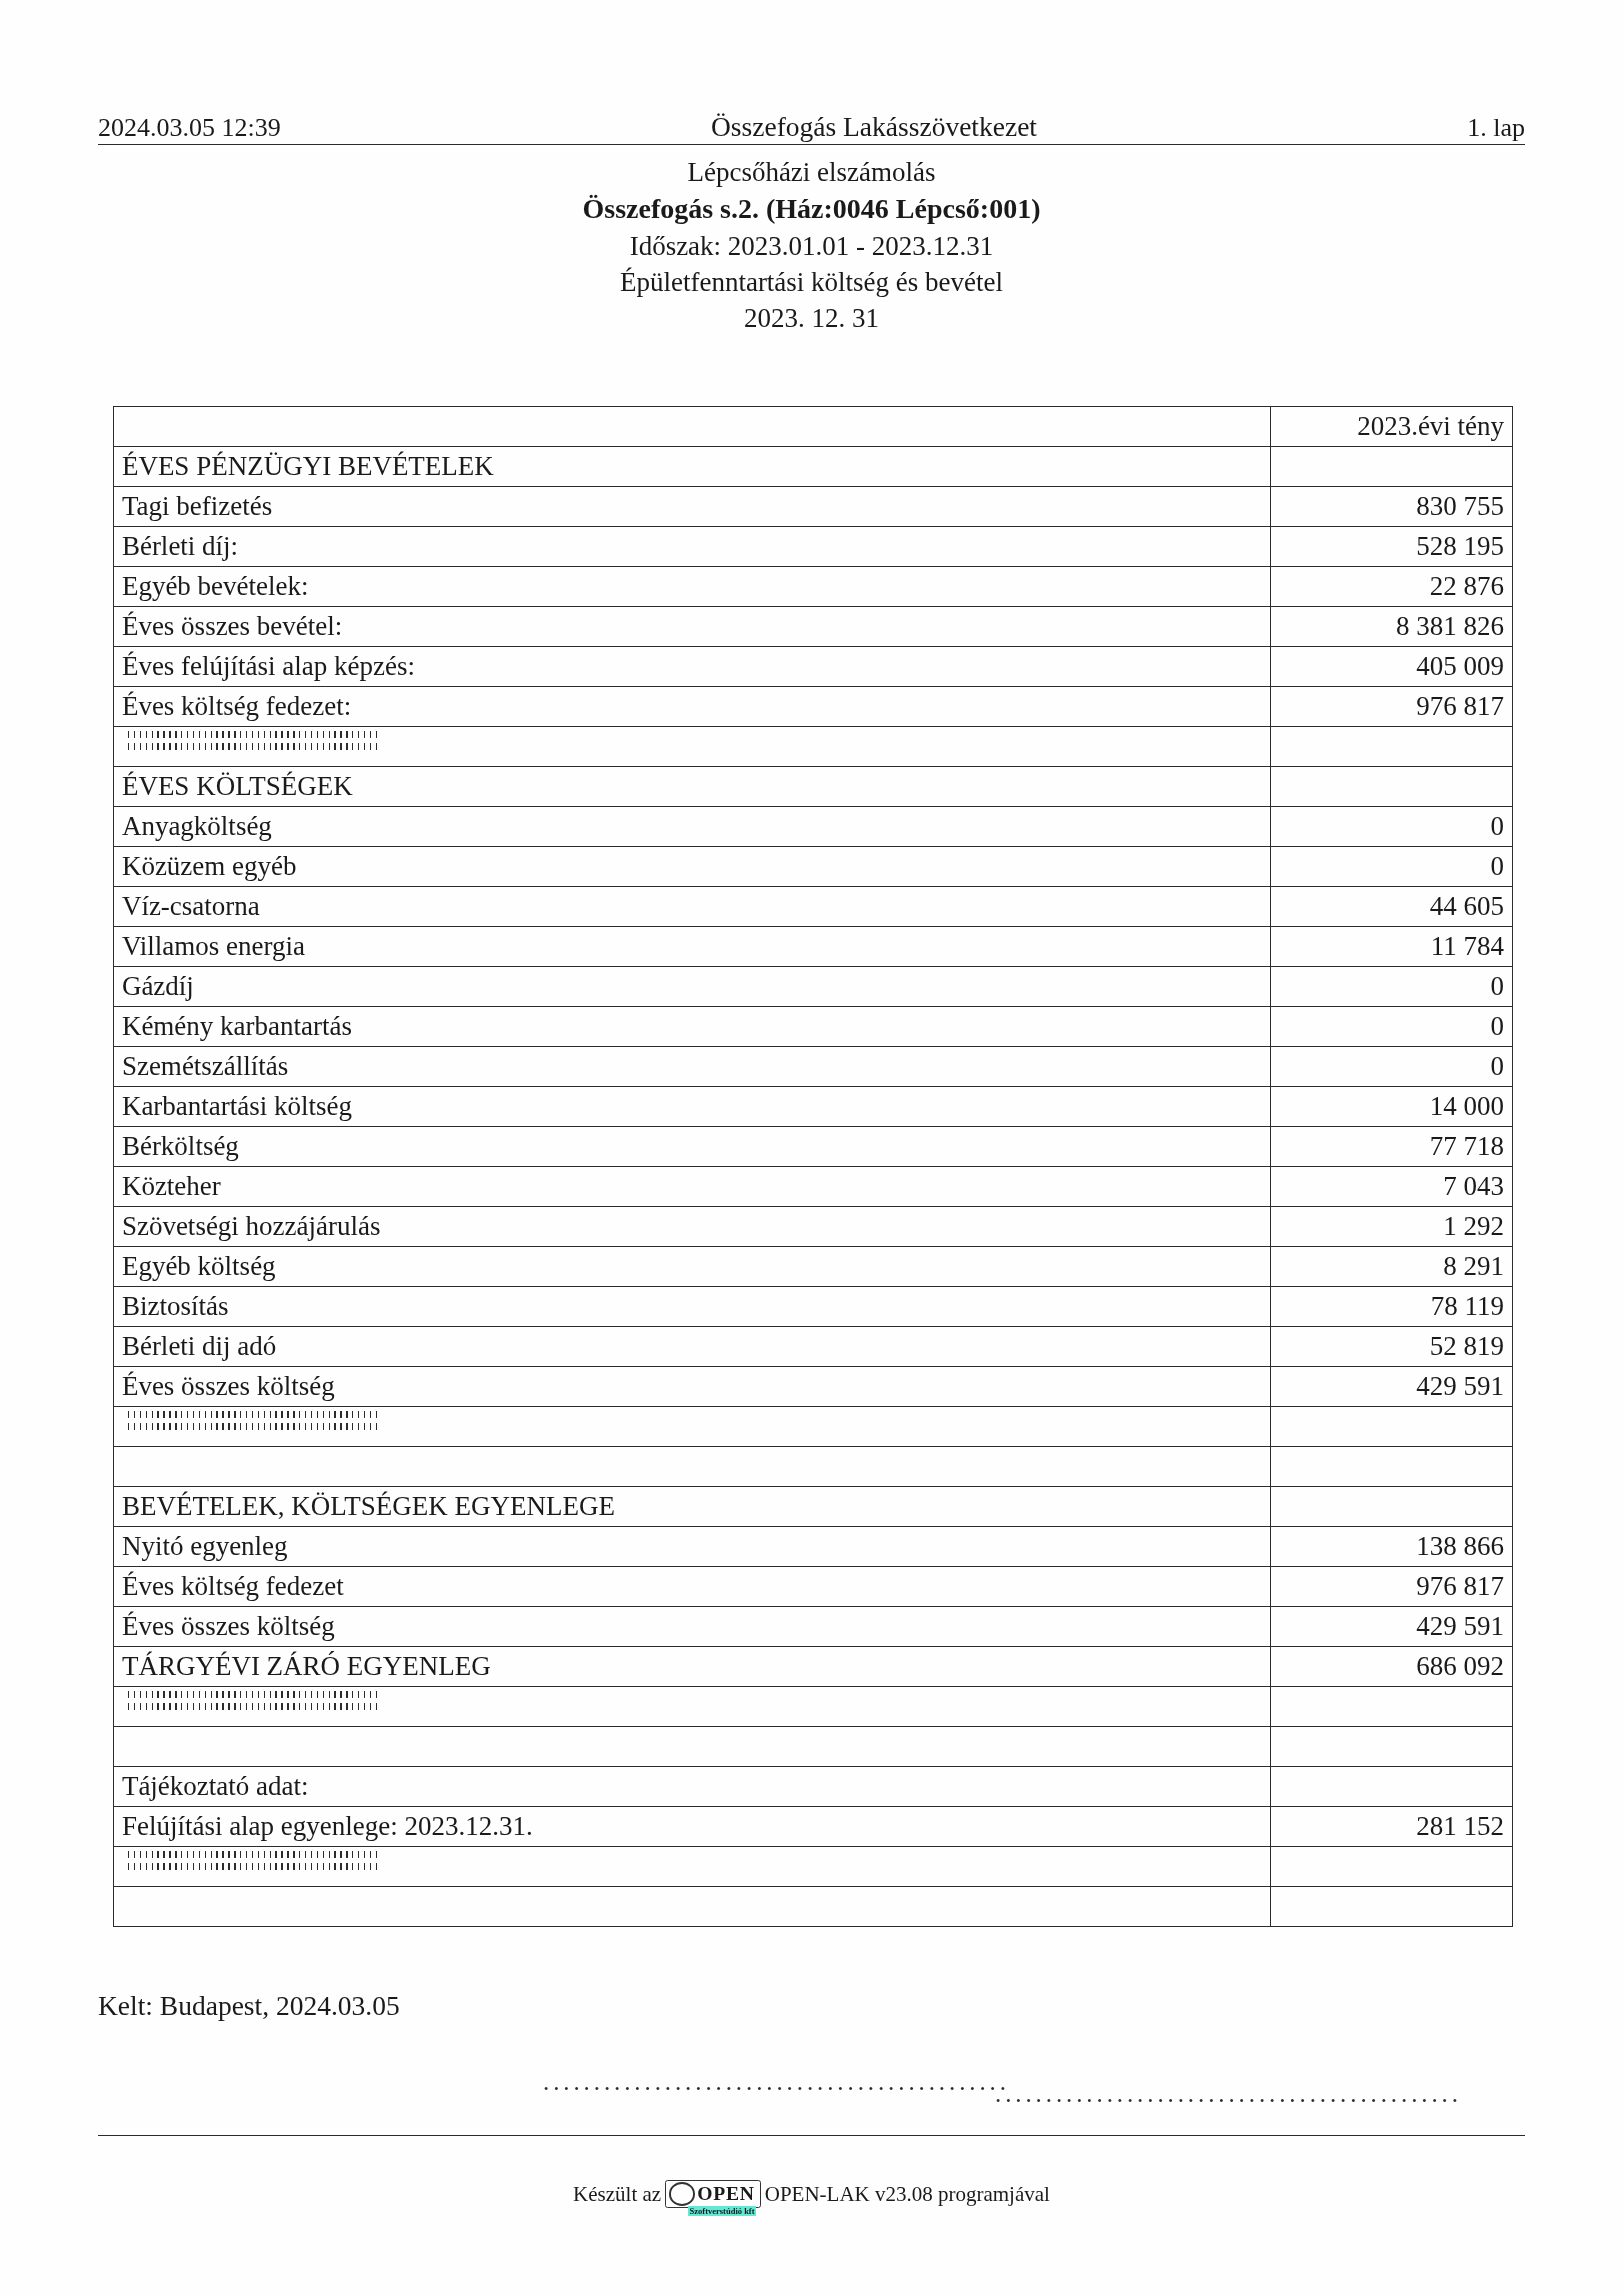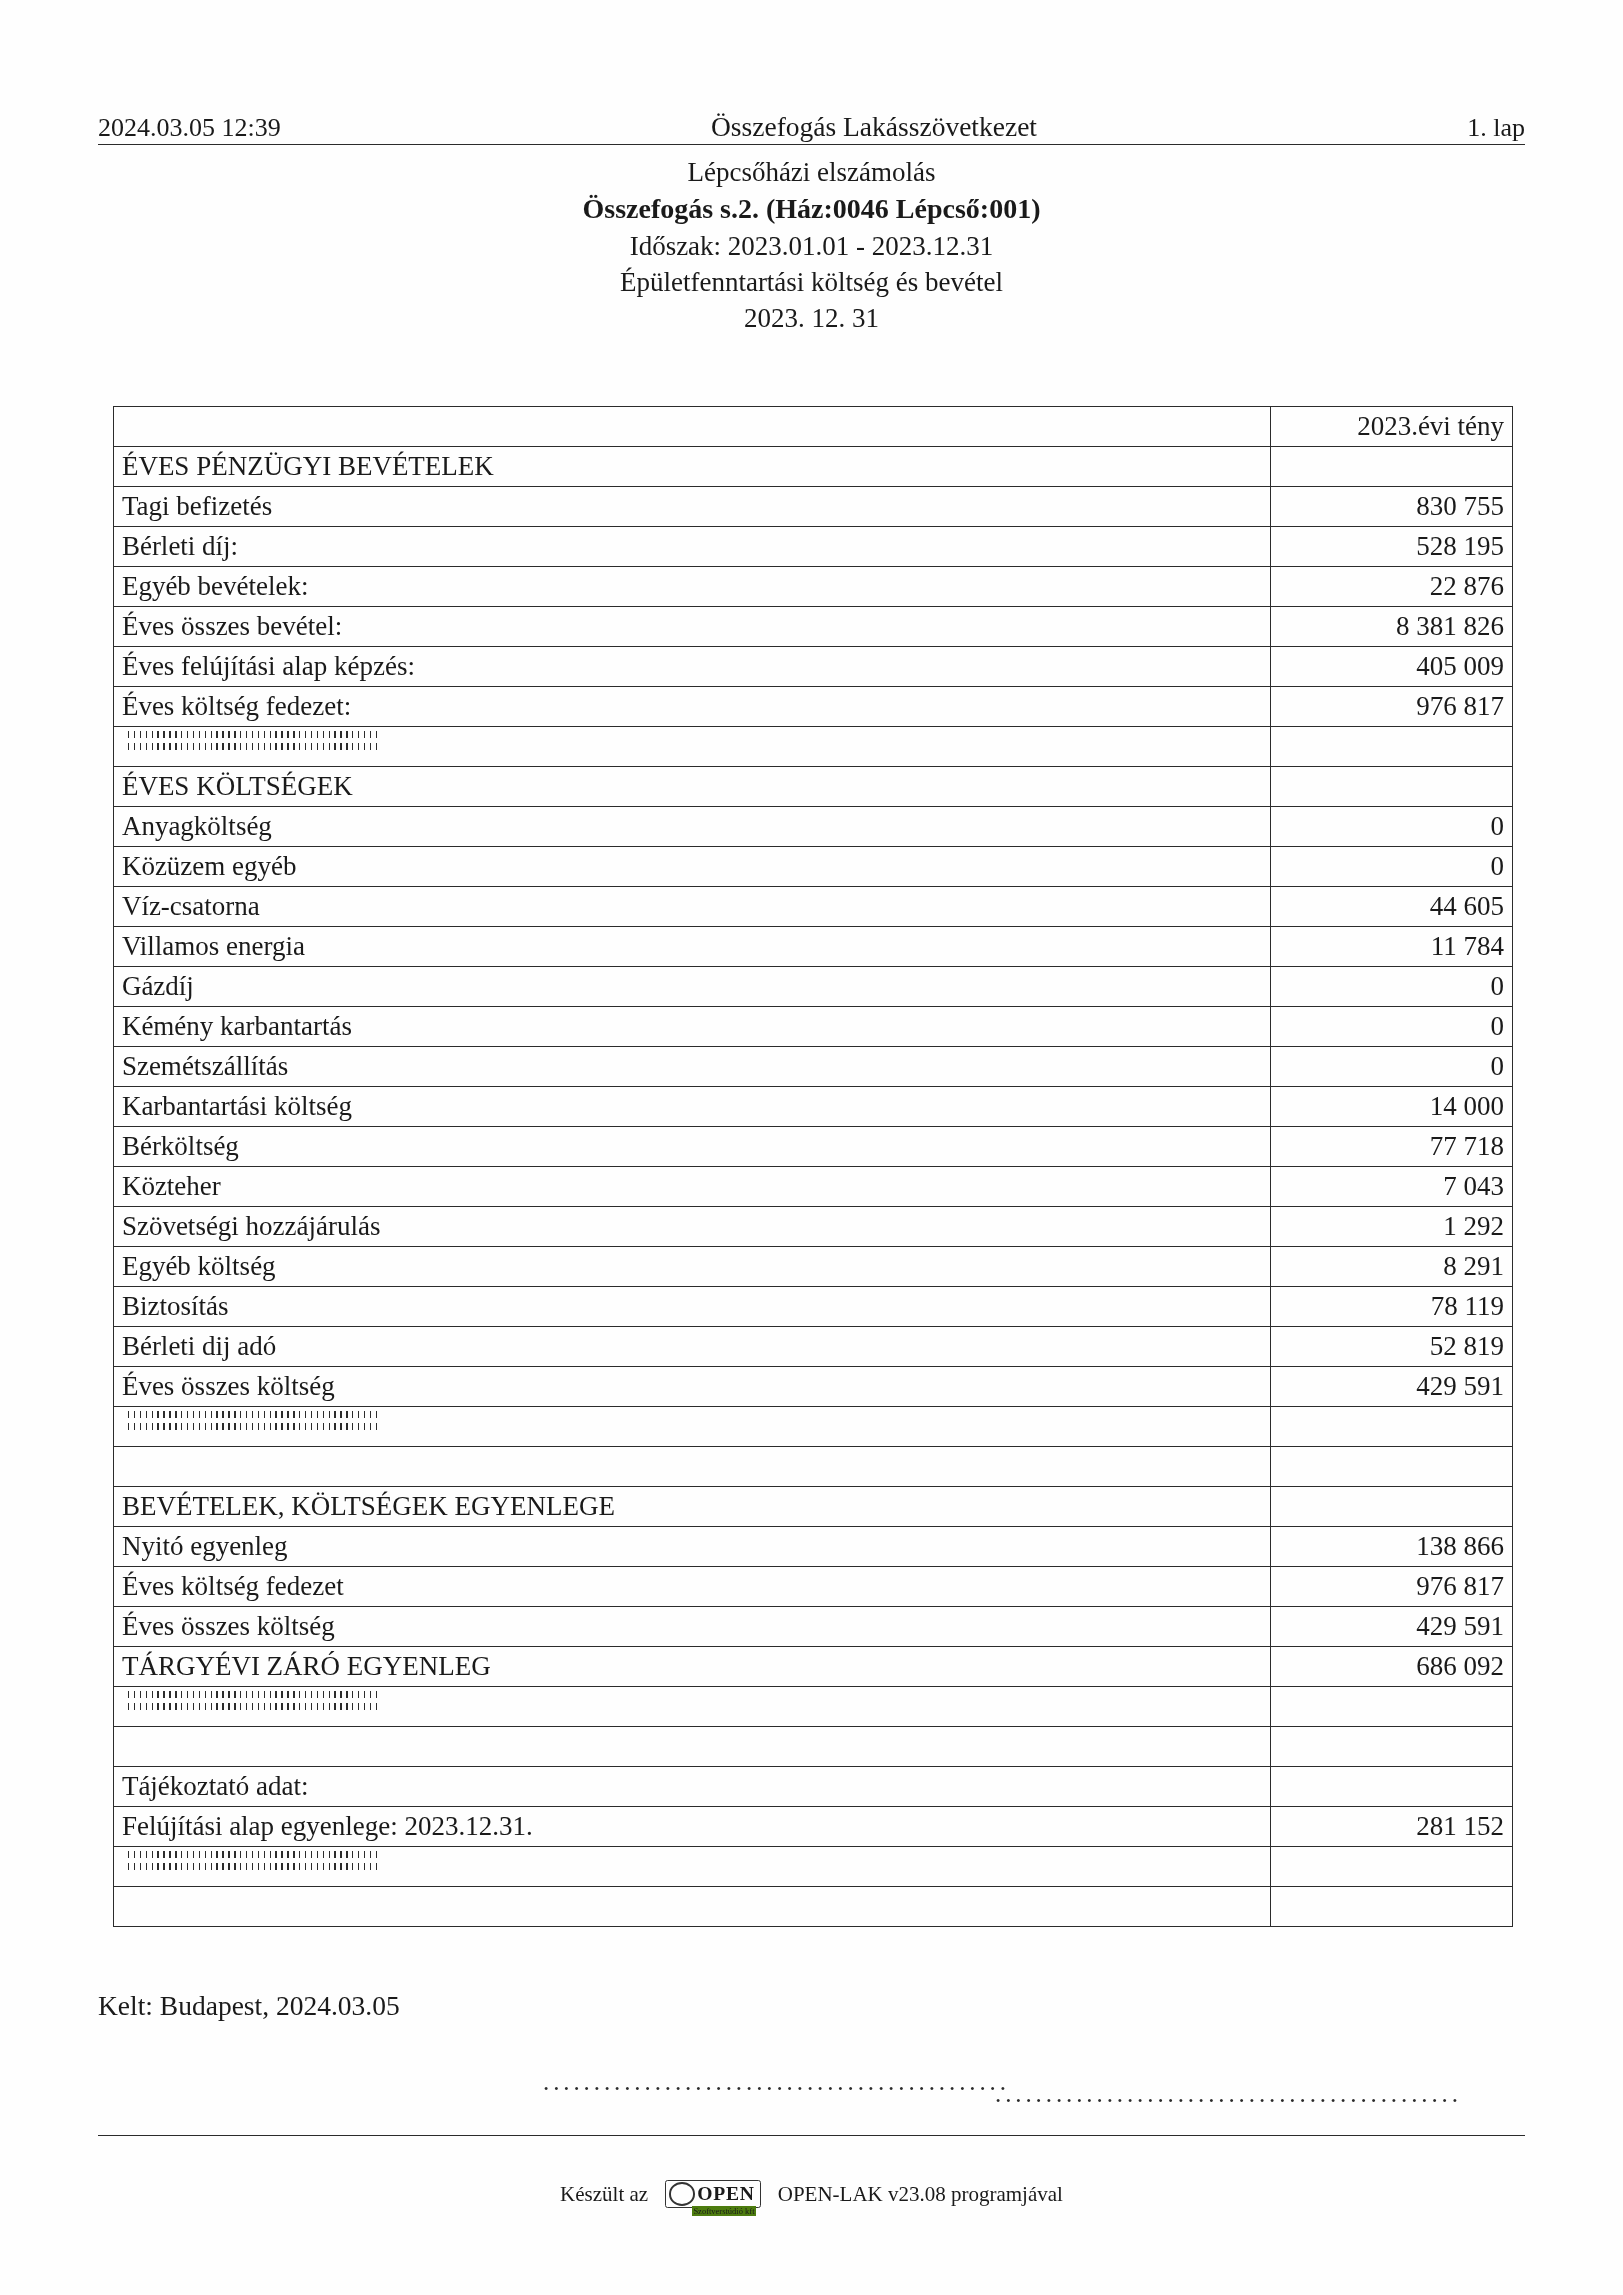--- a/index.html
+++ b/index.html
@@ -141,21 +141,21 @@
     border-top: 1.3px solid #2b2b2b;
   }
   .footer-line {
     position: absolute;
     left: 98px;
     top: 2180px;
     width: 1427px;
     display: flex;
     justify-content: center;
     align-items: center;
-    gap: 17px;
+    gap: 4px;
     font-size: 21px;
   }
   .logo {
     display: inline-flex;
     align-items: center;
     gap: 2.6px;
     border: 1.3px solid #333;
     padding: 1.3px 5.2px 1.3px 2.6px;
     border-radius: 2.6px;
     font-weight: bold;
@@ -168,23 +168,23 @@
     display: inline-block;
     width: 22px; height: 19.6px;
     border: 2px solid #333;
     border-radius: 50%;
   }
   .logo .sub {
     position: absolute;
     right: 3.9px;
     bottom: -9.2px;
     font-size: 8.5px;
-    font-weight: normal;
+    font-weight: bold;
     letter-spacing: 0;
-    background: #4d7c0f;
+    background: #5eead4;
     padding: 0 1.3px;
   }
 </style>
 </head>
 <body>
 
 <div class="page">
 
   <div class="header-row">
     <span class="header-date">2024.03.05 12:39</span>

